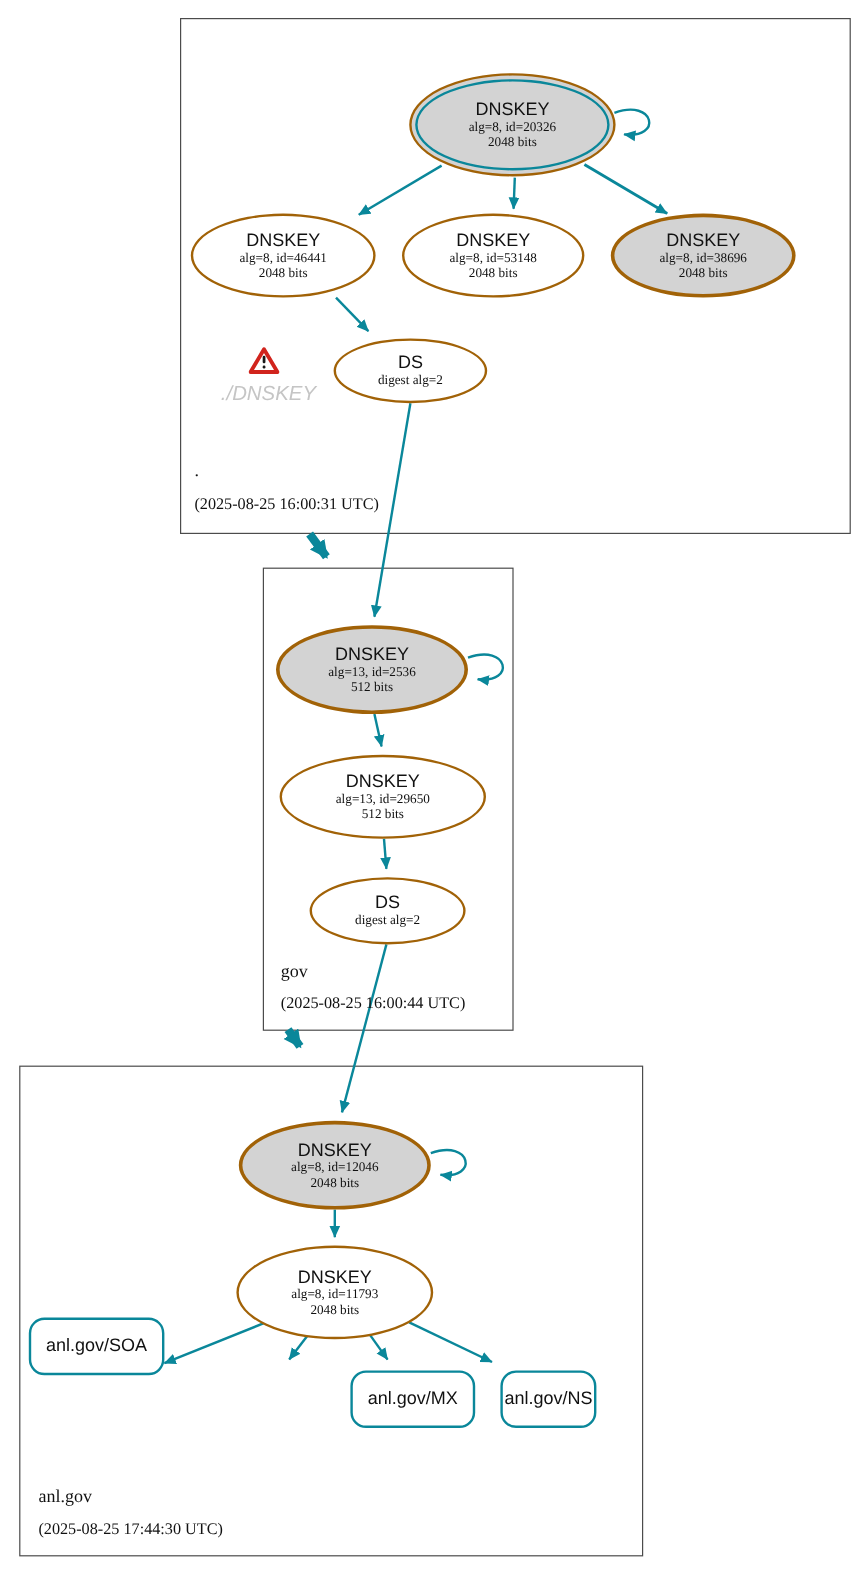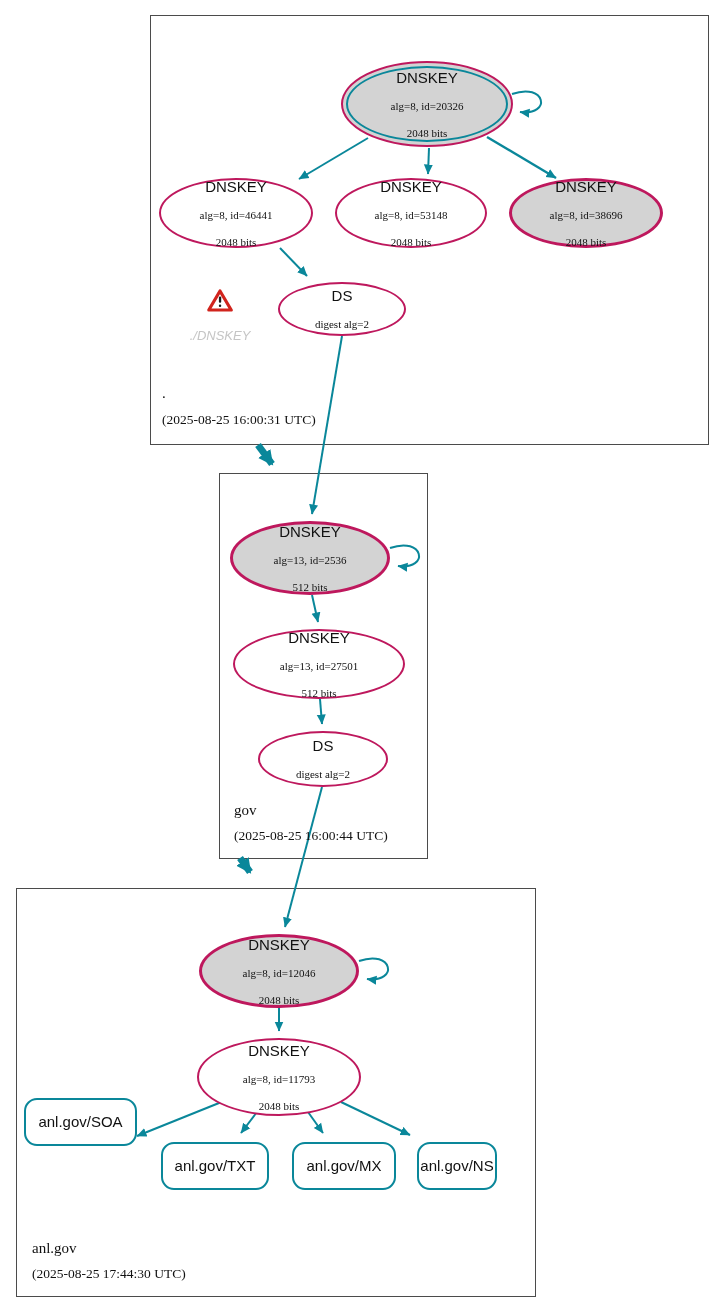--- a/index.html
+++ b/index.html
@@ -9,21 +9,21 @@
   }
   .zone-box{
     position:absolute;border:1px solid #4b4b4b;background:transparent;
   }
   svg.edges{position:absolute;left:0;top:0;z-index:2;}
   .node{
     position:absolute;z-index:3;display:flex;flex-direction:column;
     align-items:center;justify-content:center;text-align:center;
     box-sizing:border-box;line-height:1.15;
   }
-  .ellipse{border:2px solid #be185d;border-radius:50%;background:#ffffff;gap:14px;}
+  .ellipse{border:2px solid #a16207;border-radius:50%;background:#ffffff;}
   .ellipse.fill-gray{background:#d3d3d3;}
   .ellipse.thick{border-width:3px;}
   .ellipse.double{position:absolute;}
   .ellipse.double::after{
     content:"";position:absolute;inset:3px;border:2px solid #0a879a;
     border-radius:50%;pointer-events:none;
   }
   .node-title{
     font-family:"Liberation Sans","DejaVu Sans",sans-serif;
     font-size:15px;color:#111;z-index:1;
@@ -41,21 +41,21 @@
     position:absolute;z-index:3;font-size:15px;color:#111;
     font-family:"Liberation Serif","DejaVu Serif",serif;white-space:nowrap;
   }
   .zone-ts{
     position:absolute;z-index:3;font-size:13.5px;color:#111;
     font-family:"Liberation Serif","DejaVu Serif",serif;white-space:nowrap;text-align:center;
   }
   .warn-wrap{position:absolute;z-index:3;text-align:center;}
   .warn-label{
     font-family:"Liberation Sans","DejaVu Sans",sans-serif;
-    font-style:italic;font-size:13px;color:#c5c5c5;margin-top:12px;
+    font-style:italic;font-size:17px;color:#c5c5c5;margin-top:1px;
   }
 </style>
 </head>
 <body>
 
 <div class="canvas">
 
   <div class="zone-box" style="left:150px;top:15px;width:557px;height:428px"></div>
   <div class="zone-box" style="left:219px;top:473px;width:207px;height:384px"></div>
   <div class="zone-box" style="left:16px;top:888px;width:518px;height:407px"></div>
@@ -135,21 +135,21 @@
   <div class="zone-ts" style="left:162px;top:412px">(2025-08-25 16:00:31 UTC)</div>
 
   <div class="node ellipse thick fill-gray" style="left:230px;top:521px;width:160px;height:74px">
     <div class="node-title">DNSKEY</div>
     <div class="node-detail">alg=13, id=2536</div>
     <div class="node-detail">512 bits</div>
   </div>
 
   <div class="node ellipse" style="left:233px;top:629px;width:172px;height:70px">
     <div class="node-title">DNSKEY</div>
-    <div class="node-detail">alg=13, id=27501</div>
+    <div class="node-detail">alg=13, id=29650</div>
     <div class="node-detail">512 bits</div>
   </div>
 
   <div class="node ellipse" style="left:258px;top:731px;width:130px;height:56px">
     <div class="node-title">DS</div>
     <div class="node-detail">digest alg=2</div>
   </div>
 
   <div class="zone-label" style="left:234px;top:802px">gov</div>
   <div class="zone-ts" style="left:234px;top:828px">(2025-08-25 16:00:44 UTC)</div>
@@ -162,23 +162,20 @@
 
   <div class="node ellipse" style="left:197px;top:1038px;width:164px;height:78px">
     <div class="node-title">DNSKEY</div>
     <div class="node-detail">alg=8, id=11793</div>
     <div class="node-detail">2048 bits</div>
   </div>
 
   <div class="node rrset" style="left:24px;top:1098px;width:113px;height:48px">
     <div>anl.gov/SOA</div>
   </div>
-  <div class="node rrset" style="left:161px;top:1142px;width:108px;height:48px">
-    <div>anl.gov/TXT</div>
-  </div>
   <div class="node rrset" style="left:292px;top:1142px;width:104px;height:48px">
     <div>anl.gov/MX</div>
   </div>
   <div class="node rrset" style="left:417px;top:1142px;width:80px;height:48px">
     <div>anl.gov/NS</div>
   </div>
 
   <div class="zone-label" style="left:32px;top:1240px">anl.gov</div>
   <div class="zone-ts" style="left:32px;top:1266px">(2025-08-25 17:44:30 UTC)</div>
 

